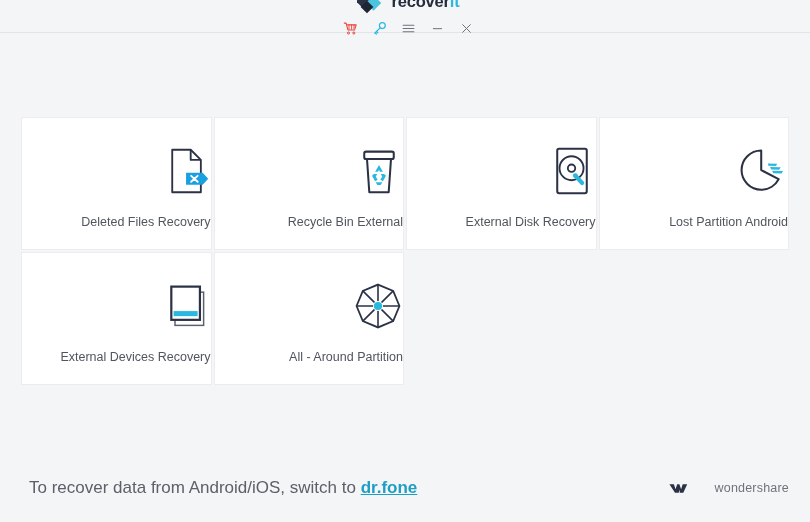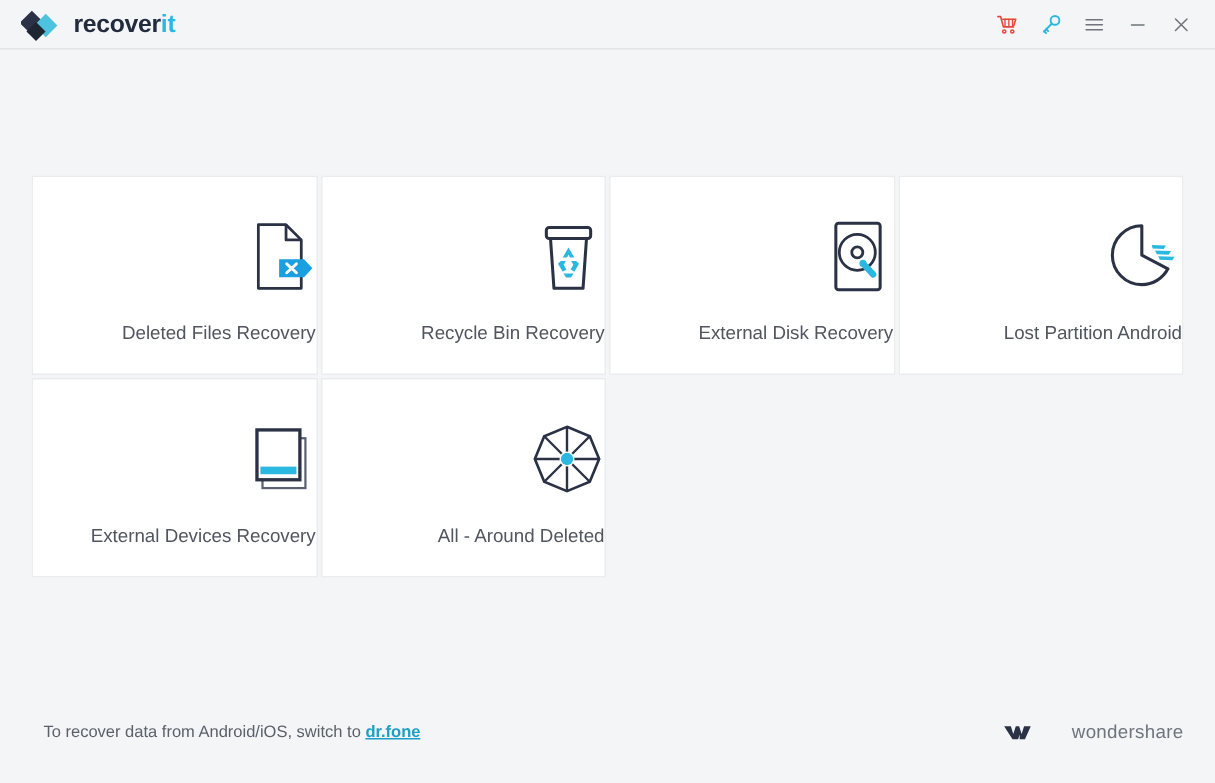--- a/index.html
+++ b/index.html
@@ -27,22 +27,23 @@
   }
 
   
   .titlebar {
     height: 33px;
     min-height: 33px;
     background: #f4f5f7;
     border-bottom: 1px solid #e2e4e8;
     display: flex;
     align-items: center;
-    justify-content: space-between;
+    justify-content: center;
     padding: 0 8px 0 14px;
+    flex-direction: column;
   }
 
   .brand {
     display: flex;
     align-items: center;
     gap: 9px;
   }
 
   .brand-logo {
     width: 26px;
@@ -128,21 +129,21 @@
     right: 0;
     bottom: 0;
     height: 60px;
     display: flex;
     align-items: center;
     justify-content: space-between;
     padding: 0 21px 8px 29px;
   }
 
   .footer-note {
-    font-size: 11px;
+    font-size: 17px;
     color: #5b6069;
     white-space: nowrap;
   }
 
   .footer-link {
     color: #1f9ec4;
     font-weight: bold;
     text-decoration: underline;
     cursor: pointer;
   }
@@ -241,21 +242,21 @@
             <rect x="10" y="7" width="32" height="8" rx="2" fill="none" stroke="#2b3245" stroke-width="2.2"></rect>
             <path d="M13 15h26l-2.5 36h-21z" fill="none" stroke="#2b3245" stroke-width="2.2" stroke-linejoin="round"></path>
             <g fill="#2bb8e0">
               <path d="M26 21.5l4.2 7.2h-3.1l-1.1-1.9-1.1 1.9h-3.1z"></path>
               <path d="M20.5 31.2l3.6 0.1-1.6 2.7 2 3.4-2.7 1.6-3.4-5.8z"></path>
               <path d="M31.5 31.2l-3.6 0.1 1.6 2.7-2 3.4 2.7 1.6 3.4-5.8z"></path>
               <path d="M22.4 40.2h7.2l-1.8 3h-3.6z"></path>
             </g>
           </svg>
         </div>
-        <div class="card-label">Recycle Bin Recovery</div>
+        <div class="card-label">Recycle Bin External</div>
       </div>
 
       <div class="card">
         <div class="card-icon">
           <svg viewBox="0 0 52 56" width="48" height="52" aria-hidden="true">
             <rect x="10" y="4" width="32" height="48" rx="2" fill="#ffffff" stroke="#2b3245" stroke-width="2.2"></rect>
             <circle cx="25.5" cy="25" r="13" fill="none" stroke="#2b3245" stroke-width="2"></circle>
             <circle cx="25.5" cy="25" r="4" fill="none" stroke="#2b3245" stroke-width="2"></circle>
             <path d="M30 33.5l7 7.5" stroke="#2bb8e0" stroke-width="4.5" stroke-linecap="round"></path>
             <circle cx="29.6" cy="33" r="2.6" fill="#2bb8e0"></circle>
@@ -295,21 +296,21 @@
         <div class="card-icon">
           <svg viewBox="0 0 56 56" width="50" height="50" aria-hidden="true">
             <polygon points="28,4 45,11 52,28 45,45 28,52 11,45 4,28 11,11" fill="none" stroke="#2b3245" stroke-width="2"></polygon>
             <g stroke="#2b3245" stroke-width="1.8">
               <path d="M28 4v48M4 28h48M11 11l34 34M45 11L11 45"></path>
             </g>
             <circle cx="28" cy="28" r="5.6" fill="#ffffff"></circle>
             <circle cx="28" cy="28" r="4.6" fill="#2bb8e0"></circle>
           </svg>
         </div>
-        <div class="card-label">All - Around Deleted</div>
+        <div class="card-label">All - Around Partition</div>
       </div>
 
     </div>
 
     <div class="footer">
       <div class="footer-note"><span>To recover data from Android/iOS, switch to </span><span class="footer-link">dr.fone</span></div>
 
       <div class="ws-brand">
         <span>
           <svg viewBox="0 0 26 16" width="22" height="14" aria-hidden="true">

